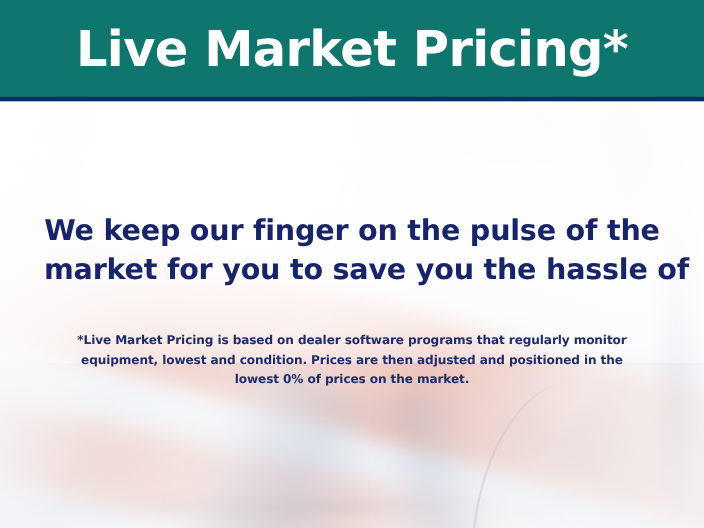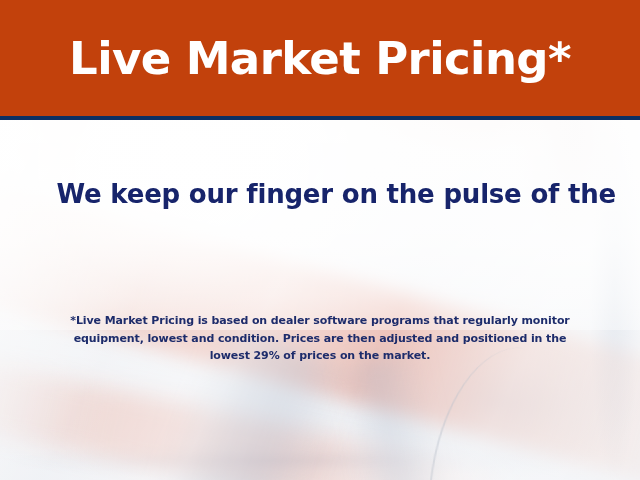--- a/index.html
+++ b/index.html
@@ -198,22 +198,22 @@
       rgba(255,255,255,0.58) 86%,
       rgba(255,255,255,0.36) 100%);
   }
 
   
   .header-band {
     position: absolute;
     left: 0;
     top: 0;
     width: 640px;
-    height: 120px;
-    background: #c2410c;
+    height: 92px;
+    background: #0f766e;
     z-index: 6;
     display: flex;
     align-items: center;
     justify-content: center;
     box-sizing: border-box;
   }
   .header-band::after {
     content: "";
     position: absolute;
     left: 0;
@@ -244,39 +244,39 @@
     height: 388px;
     z-index: 7;
     box-sizing: border-box;
   }
 
   .lede {
     position: absolute;
     left: 24px;
     right: 24px;
     top: 84px;
-    margin: 0;
-    text-align: right;
+    margin: 16px;
+    text-align: center;
     color: #17246b;
     font-family: "DejaVu Sans", sans-serif;
     font-weight: bold;
     font-size: 26px;
     line-height: 36px;
     letter-spacing: -0.2px;
   }
   .lede-line {
     display: block;
     white-space: nowrap;
   }
 
   .disclaimer {
     position: absolute;
     left: 28px;
     right: 28px;
-    top: 220px;
+    top: 209px;
     margin: 0;
     text-align: center;
     color: #1d2c6b;
     font-family: "DejaVu Sans", sans-serif;
     font-weight: bold;
     font-size: 11px;
     line-height: 17.5px;
     letter-spacing: -0.1px;
   }
   .disclaimer-line {
@@ -308,23 +308,24 @@
   </div>
 
   <div class="header-band">
     <h1 class="headline">Live Market Pricing*</h1>
   </div>
 
   <div class="content">
 
     <p class="lede">
       <span class="lede-line">We keep our finger on the pulse of the</span>
+      <span class="lede-line">market for you to save you the hassle of</span>
     </p>
 
     <p class="disclaimer">
       <span class="disclaimer-line">*Live Market Pricing is based on dealer software programs that regularly monitor</span>
       <span class="disclaimer-line">equipment, lowest and condition. Prices are then adjusted and positioned in the</span>
-      <span class="disclaimer-line">lowest 29% of prices on the market.</span>
+      <span class="disclaimer-line">lowest 0% of prices on the market.</span>
     </p>
 
   </div>
 
 </div>
 
 </body></html>

